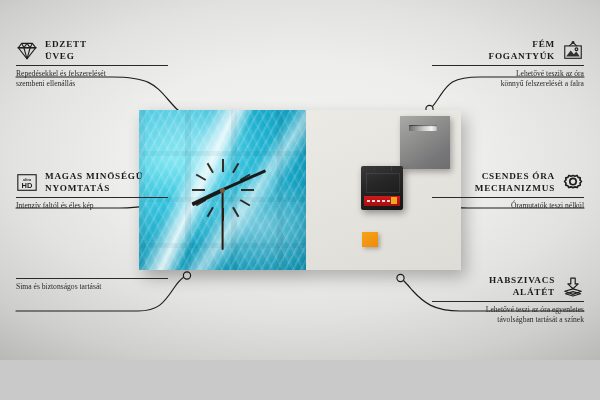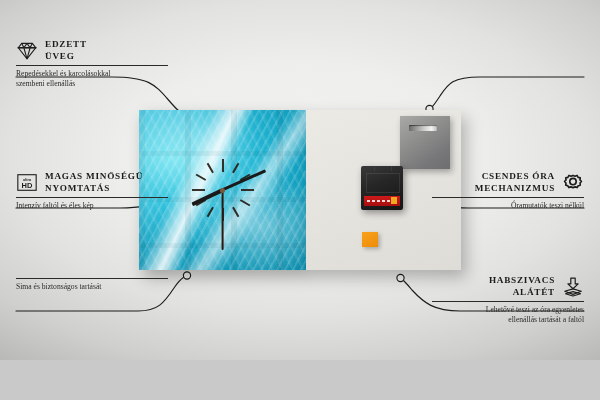--- a/index.html
+++ b/index.html
@@ -229,21 +229,21 @@
               <path d="M2.5,8 L6.2,3.2 L17.8,3.2 L21.5,8 Z"></path>
           <path d="M6.2,3.2 L8.6,8 L12,20.2 M17.8,3.2 L15.4,8 L12,20.2 M2.5,8 L21.5,8"></path>
           <path d="M12,3.2 L8.6,8 M12,3.2 L15.4,8"></path>
         </g>
           </svg>
       </span>
       <span class="co-title">EDZETT
 ÜVEG</span>
     </div>
     <div class="co-rule"></div>
-    <div class="co-desc">Repedésekkel és karcolásokkal
+    <div class="co-desc">Repedésekkel és felszerelését
 szembeni ellenállás</div>
   </div>
 
   <div class="callout left" style="left:16px;top:171px;width:152px;">
     <div class="co-head">
       <span class="ico">
         <svg viewBox="0 0 24 22">
           <rect x="2" y="2.5" width="20" height="17" fill="none" stroke="#1d1d1d" stroke-width="1.2"></rect>
           <text x="12" y="9.6" font-family="Liberation Sans, sans-serif" font-size="4.1" font-weight="700" text-anchor="middle" fill="#1d1d1d">ultra</text>
           <text x="12" y="17" font-family="Liberation Sans, sans-serif" font-size="8.2" font-weight="700" text-anchor="middle" fill="#1d1d1d">HD</text>
@@ -254,20 +254,40 @@
     </div>
     <div class="co-rule"></div>
     <div class="co-desc">Intenzív faltól és éles kép</div>
   </div>
 
   <div class="callout left" style="left:16px;top:275px;width:152px;">
     <div class="co-rule"></div>
     <div class="co-desc">Sima és biztonságos tartását</div>
   </div>
 
+  <div class="callout right" style="left:432px;top:39px;width:152px;">
+    <div class="co-head">
+      <span class="co-title">FÉM
+FOGANTYÚK</span>
+      <span class="ico">
+        <svg viewBox="0 0 24 22">
+            <g fill="none" stroke="#1d1d1d" stroke-width="1.2">
+          <path d="M8,6 L12,2.2 L16,6"></path>
+              <circle cx="12" cy="2.2" r="1"></circle>
+          <rect x="3" y="6" width="18" height="13.5"></rect>
+          <path d="M4.5,17.5 L9.5,11 L13,15 L15.5,12 L19.5,17.5 Z" fill="#1d1d1d" stroke="none" opacity=".9"></path>
+          <circle cx="15.8" cy="9.6" r="1.5"></circle>
+        </g>
+          </svg>
+      </span>
+    </div>
+    <div class="co-rule"></div>
+    <div class="co-desc">Lehetővé teszik az óra
+könnyű felszerelését a falra</div>
+  </div>
 
   <div class="callout right" style="left:432px;top:171px;width:152px;">
     <div class="co-head">
       <span class="co-title">CSENDES ÓRA
 MECHANIZMUS</span>
       <span class="ico">
         <svg viewBox="0 0 24 22">
             <g fill="none" stroke="#1d1d1d" stroke-width="1.8" stroke-linejoin="round">
           <path d="M12,3.3 L14.2,4.1 L16.4,3.3 L17.6,5.4 L19.9,5.9 L19.6,8.2 L21.2,9.9 L19.7,11.6
                    L19.9,13.9 L17.7,14.5 L16.5,16.5 L14.3,15.8 L12,16.6 L9.7,15.8 L7.5,16.5
@@ -291,16 +311,16 @@
             <g fill="none" stroke="#1d1d1d" stroke-width="1.3" stroke-linejoin="round">
           <path d="M9.6,1.8 L14.4,1.8 L14.4,8.2 L17.6,8.2 L12,13.4 L6.4,8.2 L9.6,8.2 Z"></path>
           <path d="M12,13.6 L21,16.2 L12,19.6 L3,16.2 Z"></path>
           <path d="M12,16.6 L20.2,18.9 L12,21.4 L3.8,18.9 Z"></path>
         </g>
           </svg>
       </span>
     </div>
     <div class="co-rule"></div>
     <div class="co-desc">Lehetővé teszi az óra egyenletes
-ellenállás tartását a faltól</div>
+távolságban tartását a színek</div>
   </div>
 
 </div>
 
 </body></html>

